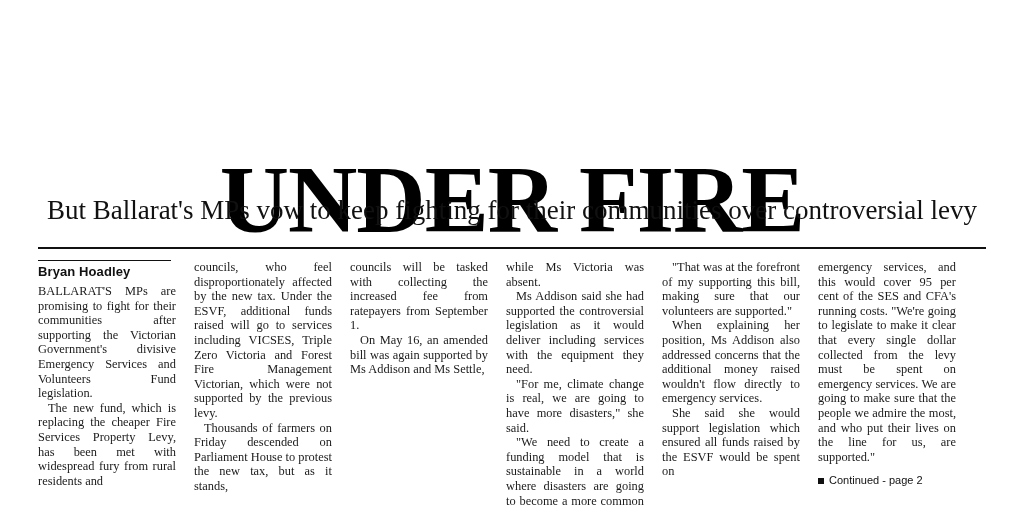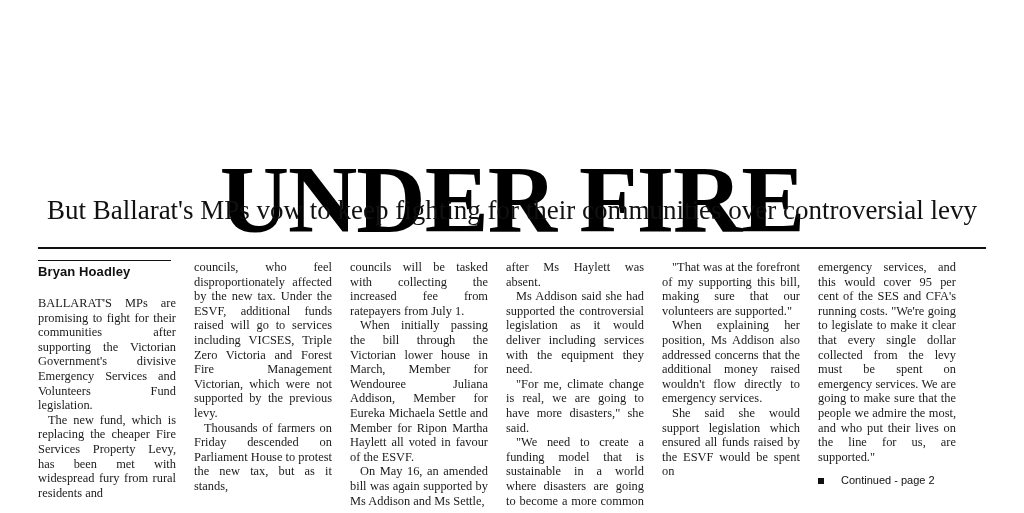--- a/index.html
+++ b/index.html
@@ -89,32 +89,32 @@
     text-align: justify;
     color: #1a1a1a;
   }
   .col p {
     margin: 0;
   }
   .col p.indent {
     text-indent: 10px;
   }
   .col.first {
-    padding-top: 36px;
+    padding-top: 24px;
   }
   .continued {
     margin-top: 9px;
     font-family: "Liberation Sans", sans-serif;
     font-size: 11px;
     font-weight: 400;
     color: #111111;
     text-align: left;
     display: flex;
     align-items: center;
-    gap: 17px;
+    gap: 5px;
   }
   .sqbullet {
     display: inline-block;
     width: 6px;
     height: 6px;
     background: #111111;
     flex: 0 0 auto;
   }
 </style>
 </head>
@@ -136,27 +136,26 @@
       <p>BALLARAT'S MPs are promising to fight for their communities after supporting the Victorian Government's divisive Emergency Services and Volunteers Fund legislation.</p>
       <p class="indent">The new fund, which is replacing the cheaper Fire Services Property Levy, has been met with widespread fury from rural residents and</p>
     </div>
 
     <div class="col">
       <p>councils, who feel disproportionately affected by the new tax. Under the ESVF, additional funds raised will go to services including VICSES, Triple Zero Victoria and Forest Fire Management Victorian, which were not supported by the previous levy.</p>
       <p class="indent">Thousands of farmers on Friday descended on Parliament House to protest the new tax, but as it stands,</p>
     </div>
 
     <div class="col">
-      <p>councils will be tasked with collecting the increased fee from ratepayers from July 1.</p>
-      <p class="indent">When initially passing the bill through the Victorian lower house in March, Member for Wendouree Juliana Addison, Member for Eureka Michaela Settle and Member for Ripon Martha Haylett all voted in favour of the ESVF.</p>
+      <p>councils will be tasked with collecting the increased fee from ratepayers from September 1.</p>
       <p class="indent">On May 16, an amended bill was again supported by Ms Addison and Ms Settle,</p>
     </div>
 
     <div class="col">
-      <p>after Ms Haylett was absent.</p>
+      <p>while Ms Victoria was absent.</p>
       <p class="indent">Ms Addison said she had supported the controversial legislation as it would deliver including services with the equipment they need.</p>
       <p class="indent">"For me, climate change is real, we are going to have more disasters," she said.</p>
       <p class="indent">"We need to create a funding model that is sustainable in a world where disasters are going to become a more common occurrence.</p>
     </div>
 
     <div class="col">
       <p class="indent">"That was at the forefront of my supporting this bill, making sure that our volunteers are supported."</p>
       <p class="indent">When explaining her position, Ms Addison also addressed concerns that the additional money raised wouldn't flow directly to emergency services.</p>
       <p class="indent">She said she would support legislation which ensured all funds raised by the ESVF would be spent on</p>
     </div>

